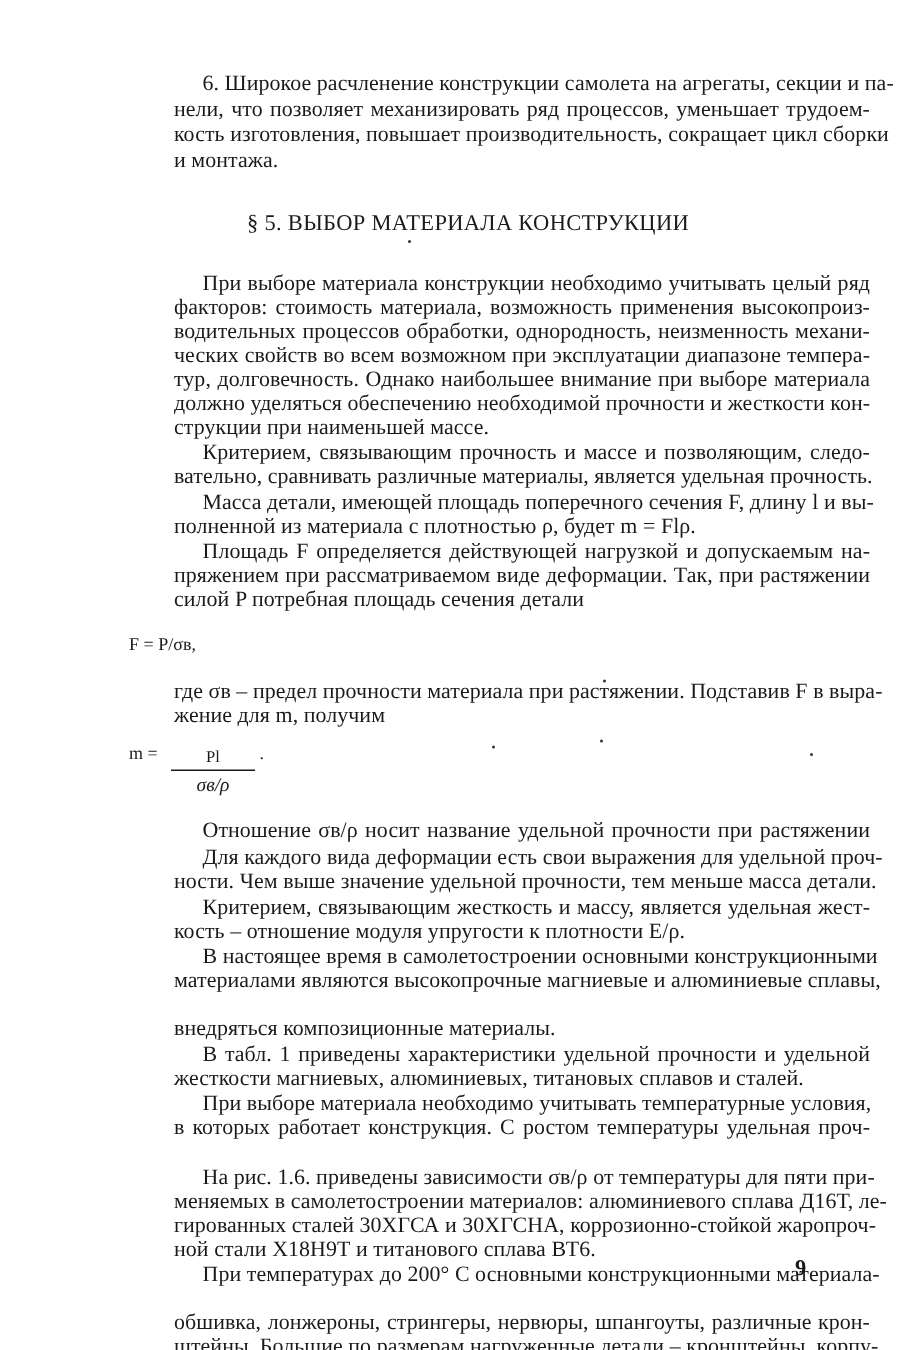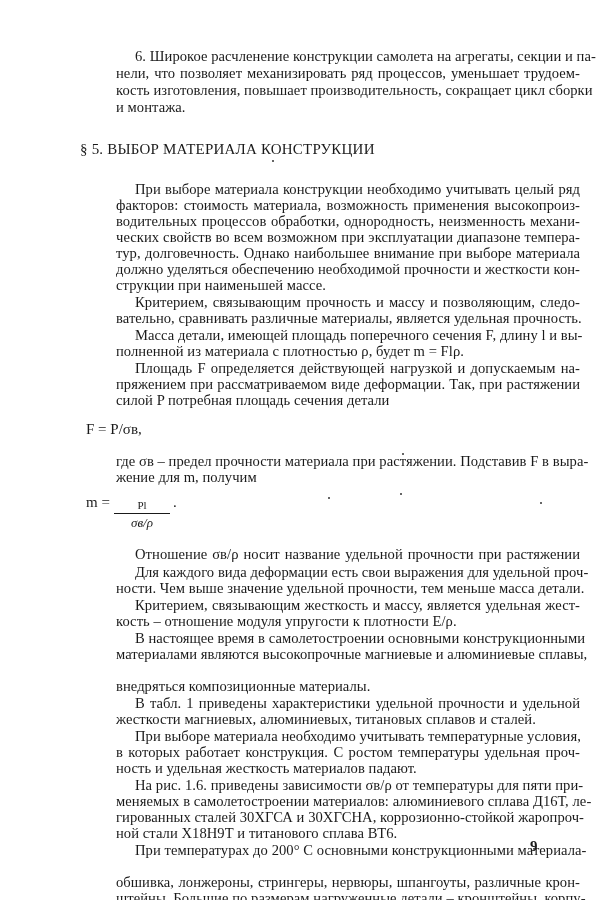--- a/index.html
+++ b/index.html
@@ -15,25 +15,25 @@
     position: absolute; left: 0; width: 464px;
     font-size: 14.6px; line-height: 16px; white-space: nowrap;
     text-align: justify; text-align-last: justify;
     letter-spacing: 0.05px;
     margin-left: 36px;
   }
   .ln.last { text-align-last: left; }
   .ln.ind { padding-left: 19px; width: 445px; }
   .heading {
     position: absolute; left: 0; width: 464px; top: 140px;
-    font-size: 15px; line-height: 18px;
+    text-align: center; font-size: 15px; line-height: 18px;
     letter-spacing: 0.2px;
   }
   .formula {
-    position: absolute; font-size: 15px; line-height: 18px; white-space: nowrap;
+    position: absolute; font-size: 12px; line-height: 18px; white-space: nowrap;
   }
   .frac {
     position: absolute; font-size: 13px; text-align: center; width: 56px;
   }
   .frac .num { display: block; font-size: 11px; line-height: 13px; margin-top: 17px; }
   .frac .bar { display: block; border-top: 1px solid #1a1a1a; margin: 1px 0; }
   .frac .den { display: block; line-height: 15px; font-style: italic; }
   .pageno {
     position: absolute; left: 530px; top: 838px; font-size: 15px; font-weight: bold;
   }
@@ -52,21 +52,21 @@
   <div class="heading">§ 5. ВЫБОР МАТЕРИАЛА КОНСТРУКЦИИ</div>
 
   <div class="ln ind" style="top:181px">При выборе материала конструкции необходимо учитывать целый ряд</div>
   <div class="ln" style="top:197px">факторов: стоимость материала, возможность применения высокопроиз-</div>
   <div class="ln" style="top:213px">водительных процессов обработки, однородность, неизменность механи-</div>
   <div class="ln" style="top:229px">ческих свойств во всем возможном при эксплуатации диапазоне темпера-</div>
   <div class="ln" style="top:245px">тур, долговечность. Однако наибольшее внимание при выборе материала</div>
   <div class="ln" style="top:261px">должно уделяться обеспечению необходимой прочности и жесткости кон-</div>
   <div class="ln last" style="top:277px">струкции при наименьшей массе.</div>
 
-  <div class="ln ind" style="top:294px">Критерием, связывающим прочность и массу и позволяющим, следо-</div>
+  <div class="ln ind" style="top:294px">Критерием, связывающим прочность и массе и позволяющим, следо-</div>
   <div class="ln" style="top:310px">вательно, сравнивать различные материалы, является удельная прочность.</div>
 
   <div class="ln ind" style="top:327px">Масса детали, имеющей площадь поперечного сечения F, длину l и вы-</div>
   <div class="ln last" style="top:343px">полненной из материала с плотностью ρ, будет m = Flρ.</div>
 
   <div class="ln ind" style="top:360px">Площадь F определяется действующей нагрузкой и допускаемым на-</div>
   <div class="ln" style="top:376px">пряжением при рассматриваемом виде деформации. Так, при растяжении</div>
   <div class="ln last" style="top:392px">силой P потребная площадь сечения детали</div>
 
   <div class="formula" style="left:6px; top:420px">F = P/σв,</div>
@@ -91,21 +91,20 @@
 
   <div class="ln ind" style="top:630px">В настоящее время в самолетостроении основными конструкционными</div>
   <div class="ln" style="top:646px">материалами являются высокопрочные магниевые и алюминиевые сплавы,</div>
   <div class="ln last" style="top:678px">внедряться композиционные материалы.</div>
 
   <div class="ln ind" style="top:695px">В табл. 1 приведены характеристики удельной прочности и удельной</div>
   <div class="ln last" style="top:711px">жесткости магниевых, алюминиевых, титановых сплавов и сталей.</div>
 
   <div class="ln ind" style="top:728px">При выборе материала необходимо учитывать температурные условия,</div>
   <div class="ln" style="top:744px">в которых работает конструкция. С ростом температуры удельная проч-</div>
-  <div class="ln last" style="top:760px">ность и удельная жесткость материалов падают.</div>
 
   <div class="ln ind" style="top:777px">На рис. 1.6. приведены зависимости σв/ρ от температуры для пяти при-</div>
   <div class="ln" style="top:793px">меняемых в самолетостроении материалов: алюминиевого сплава Д16Т, ле-</div>
   <div class="ln" style="top:809px">гированных сталей 30ХГСА и 30ХГСНА, коррозионно-стойкой жаропроч-</div>
   <div class="ln last" style="top:825px">ной стали Х18Н9Т и титанового сплава ВТ6.</div>
 
   <div class="ln ind" style="top:842px">При температурах до 200° С основными конструкционными материала-</div>
   <div class="ln" style="top:874px">обшивка, лонжероны, стрингеры, нервюры, шпангоуты, различные крон-</div>
   <div class="ln" style="top:890px">штейны. Большие по размерам нагруженные детали – кронштейны, корпу-</div>
 </div>

